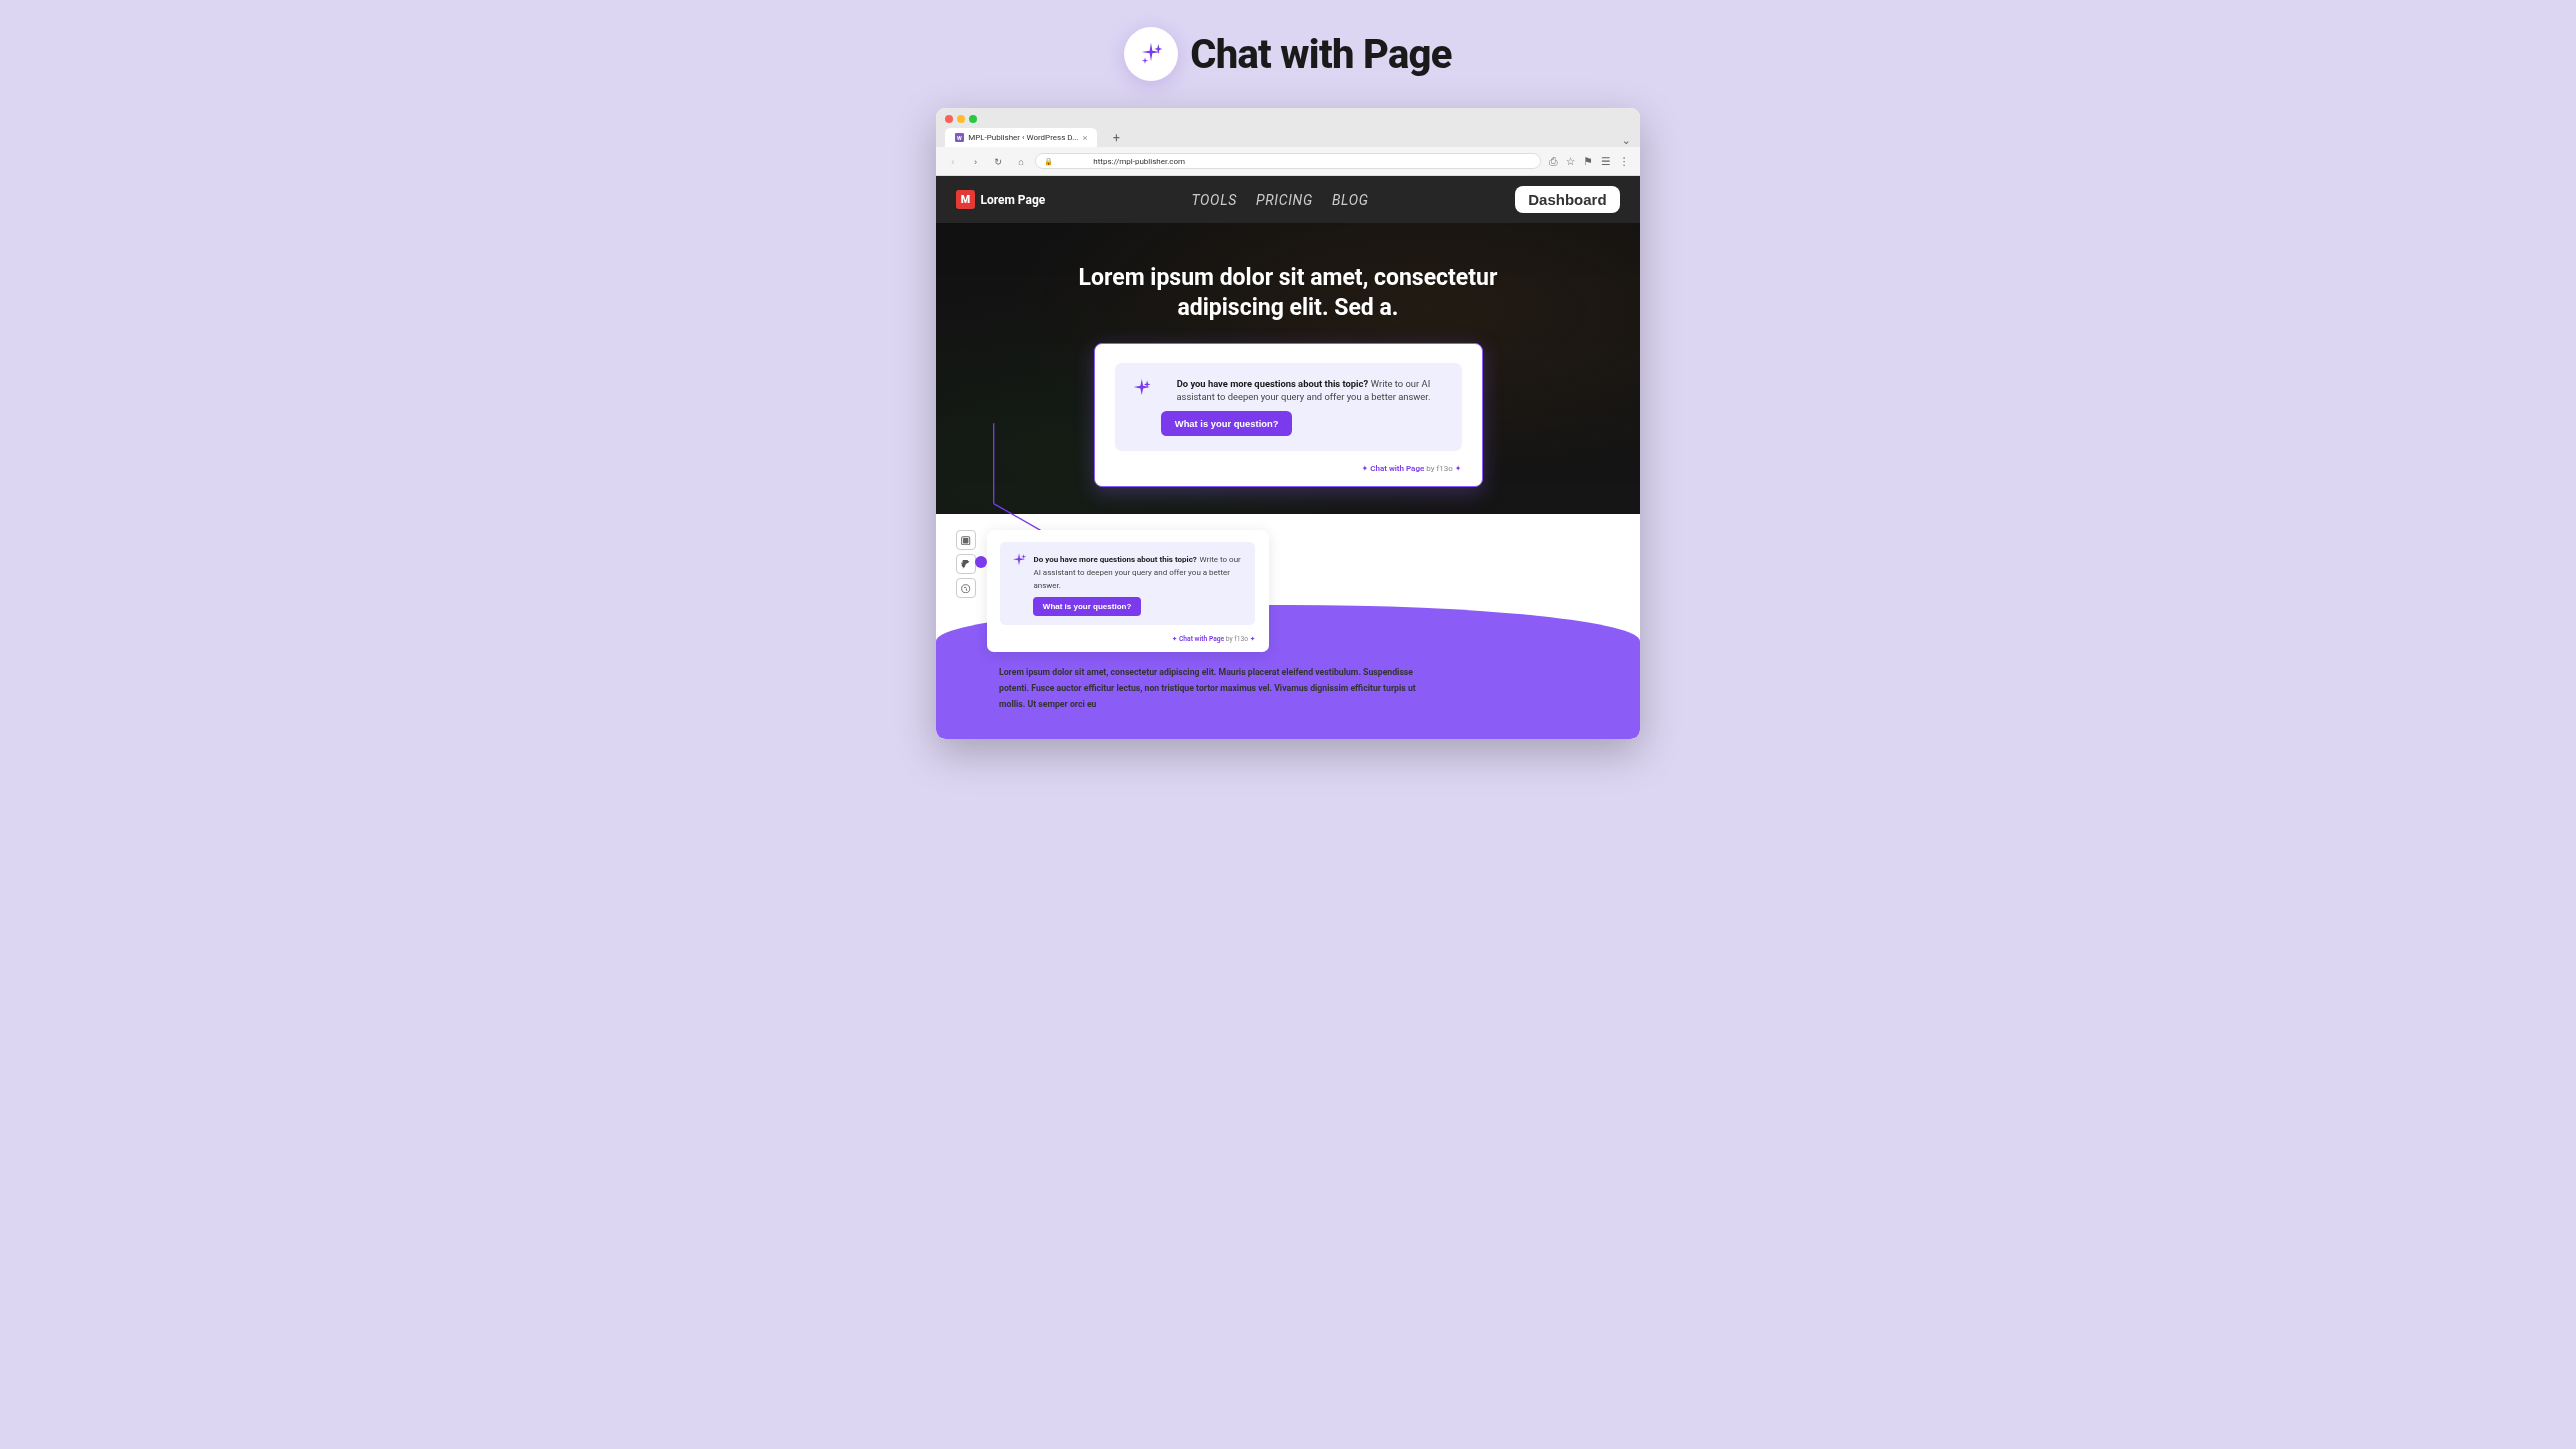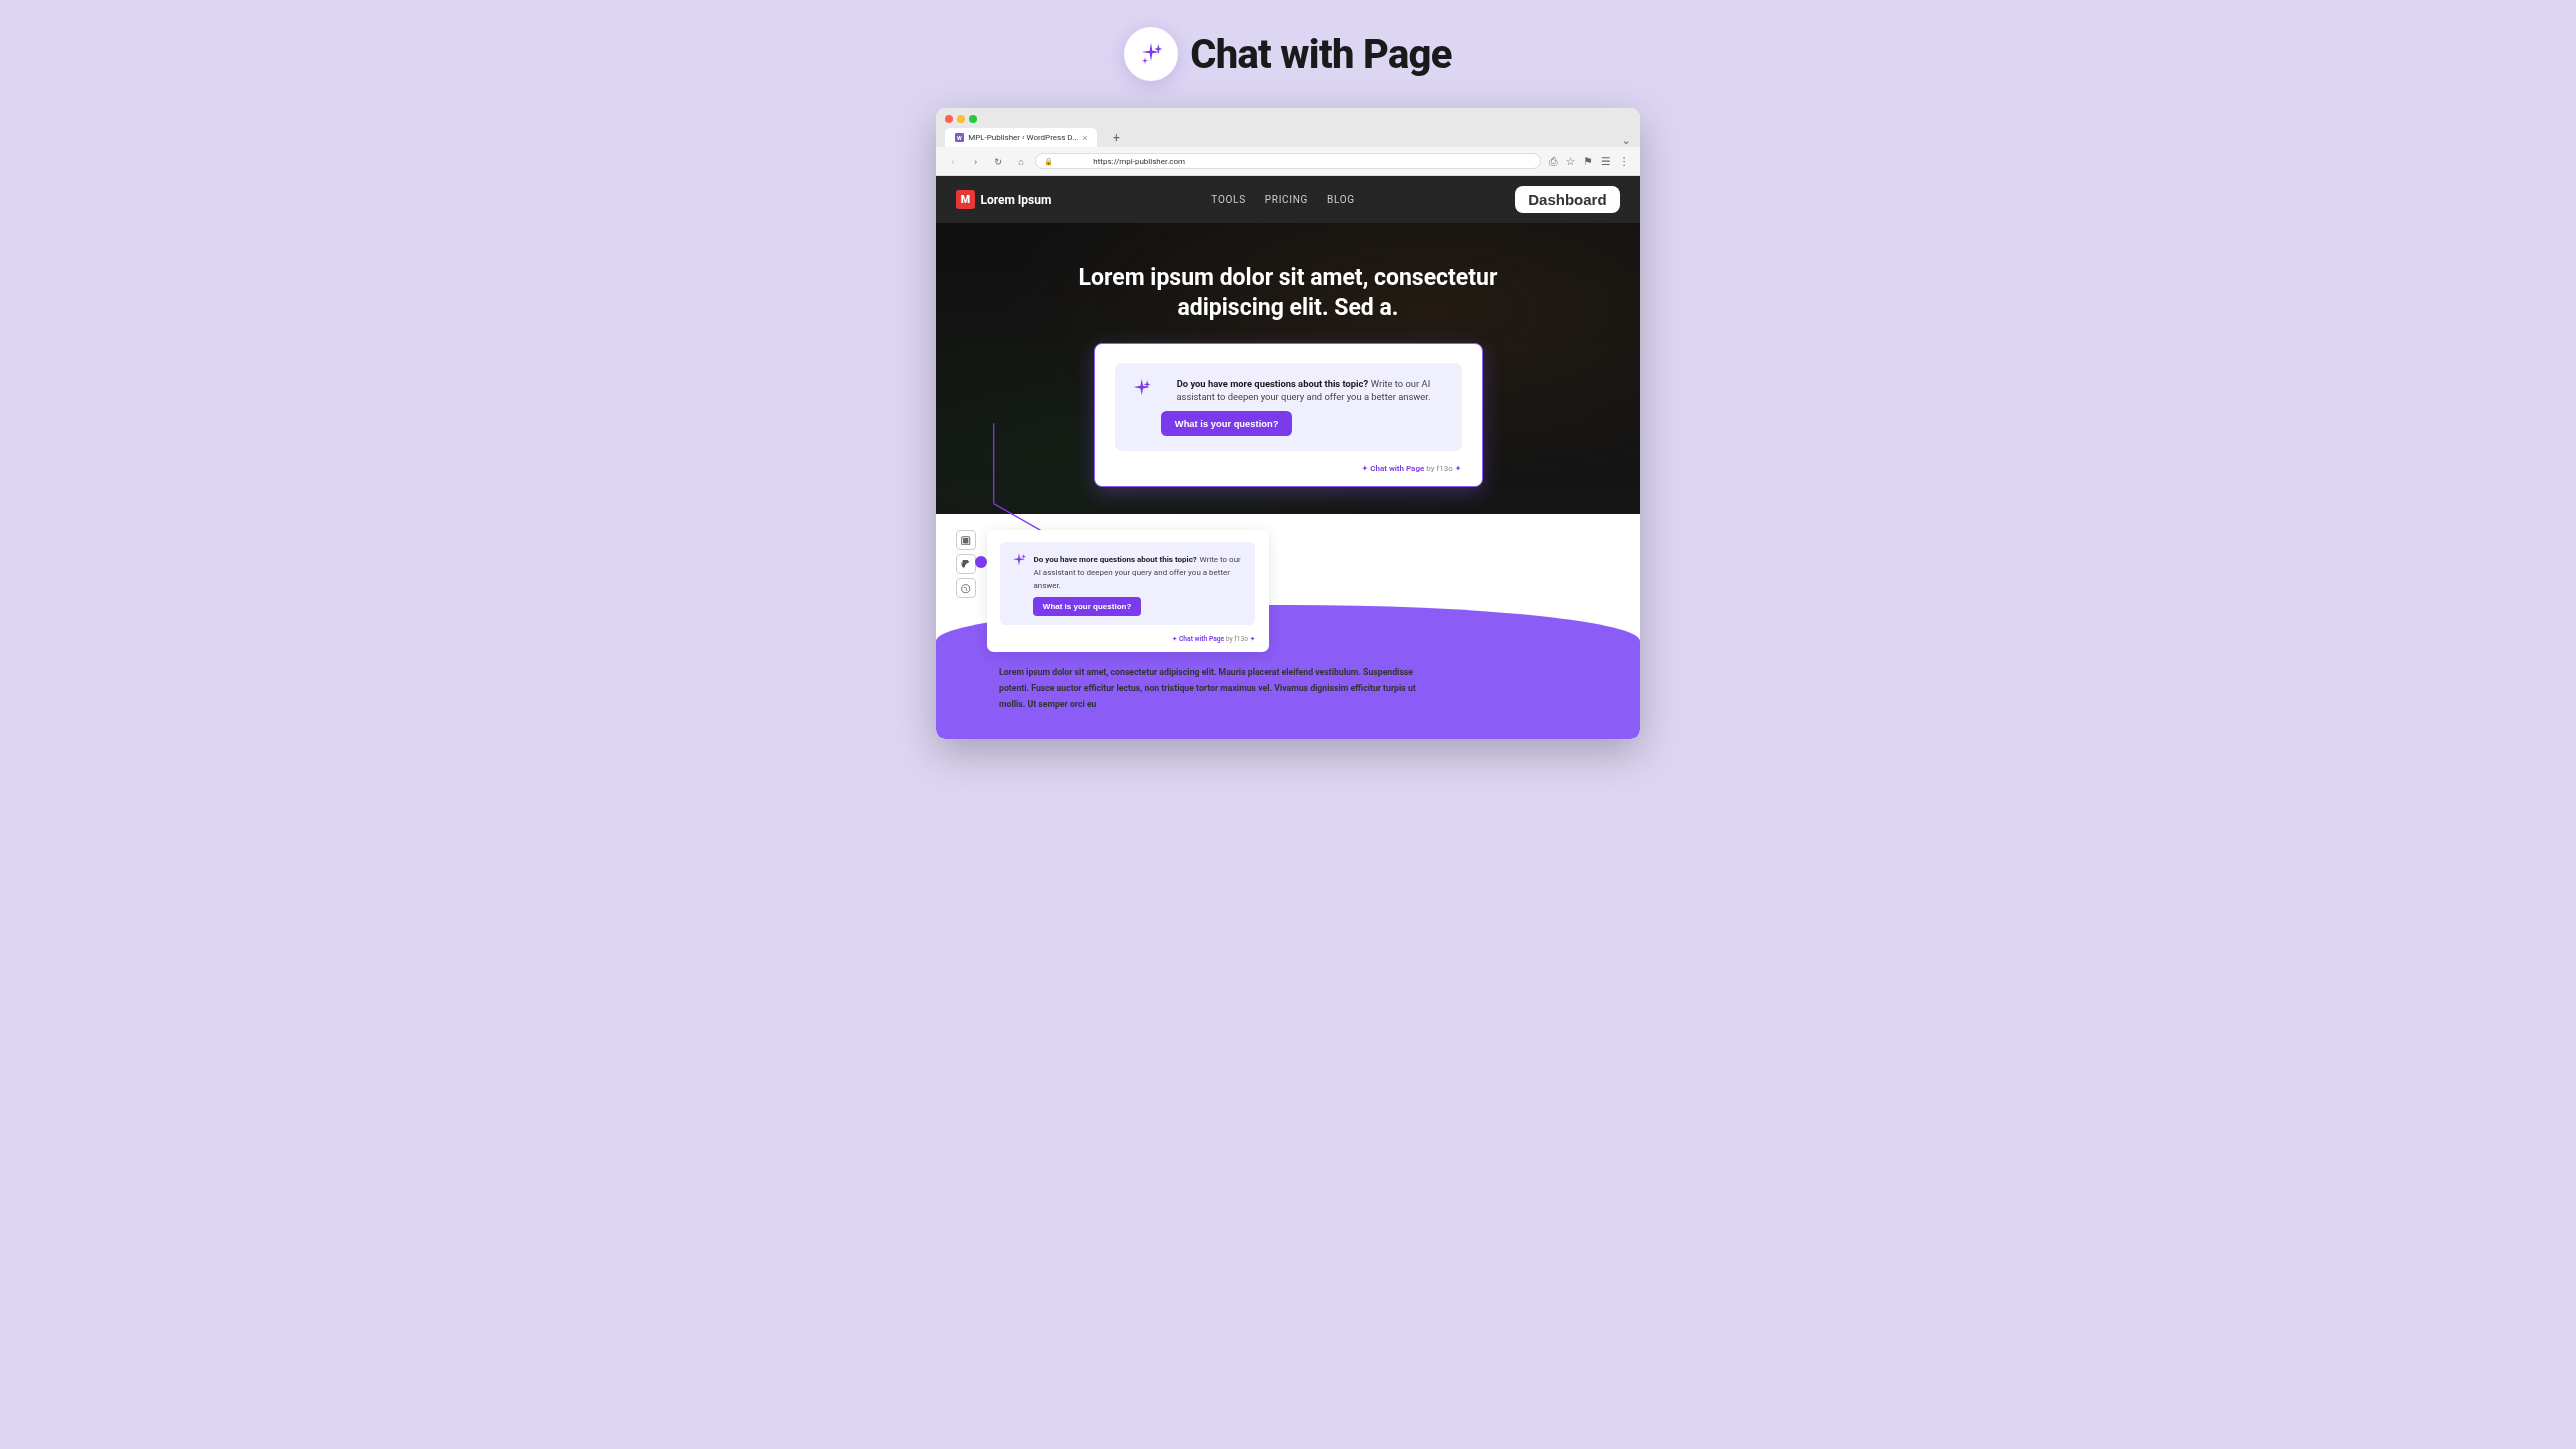--- a/index.html
+++ b/index.html
@@ -205,24 +205,25 @@
     }
 
     .site-nav-links {
       display: flex;
       gap: 19px;
       margin: 0 auto;
     }
 
     .site-nav-link {
       color: #ccc;
-      font-size: 10px;
+      font-size: 14px;
       letter-spacing: 0.7px;
       text-transform: uppercase;
       cursor: pointer;
+      font-style: italic;
     }
 
     .site-dashboard-btn {
       background: white;
       color: #333;
       border: none;
       padding: 5.4px 13.4px;
       border-radius: 8px;
       font-size: 15px;
       font-weight: 600;
@@ -482,21 +483,21 @@
       <span>☰</span>
       <span>⋮</span>
     </div>
   </div>
 
   <div class="website-content">
 
     <nav class="site-nav">
       <div class="site-logo">
         <div class="site-logo-icon">M</div>
-        <span>Lorem Ipsum</span>
+        <span>Lorem Page</span>
       </div>
       <div class="site-nav-links">
         <span class="site-nav-link">TOOLS</span>
         <span class="site-nav-link">PRICING</span>
         <span class="site-nav-link">BLOG</span>
       </div>
       <button class="site-dashboard-btn">Dashboard</button>
     </nav>
 
     <div class="site-hero">

